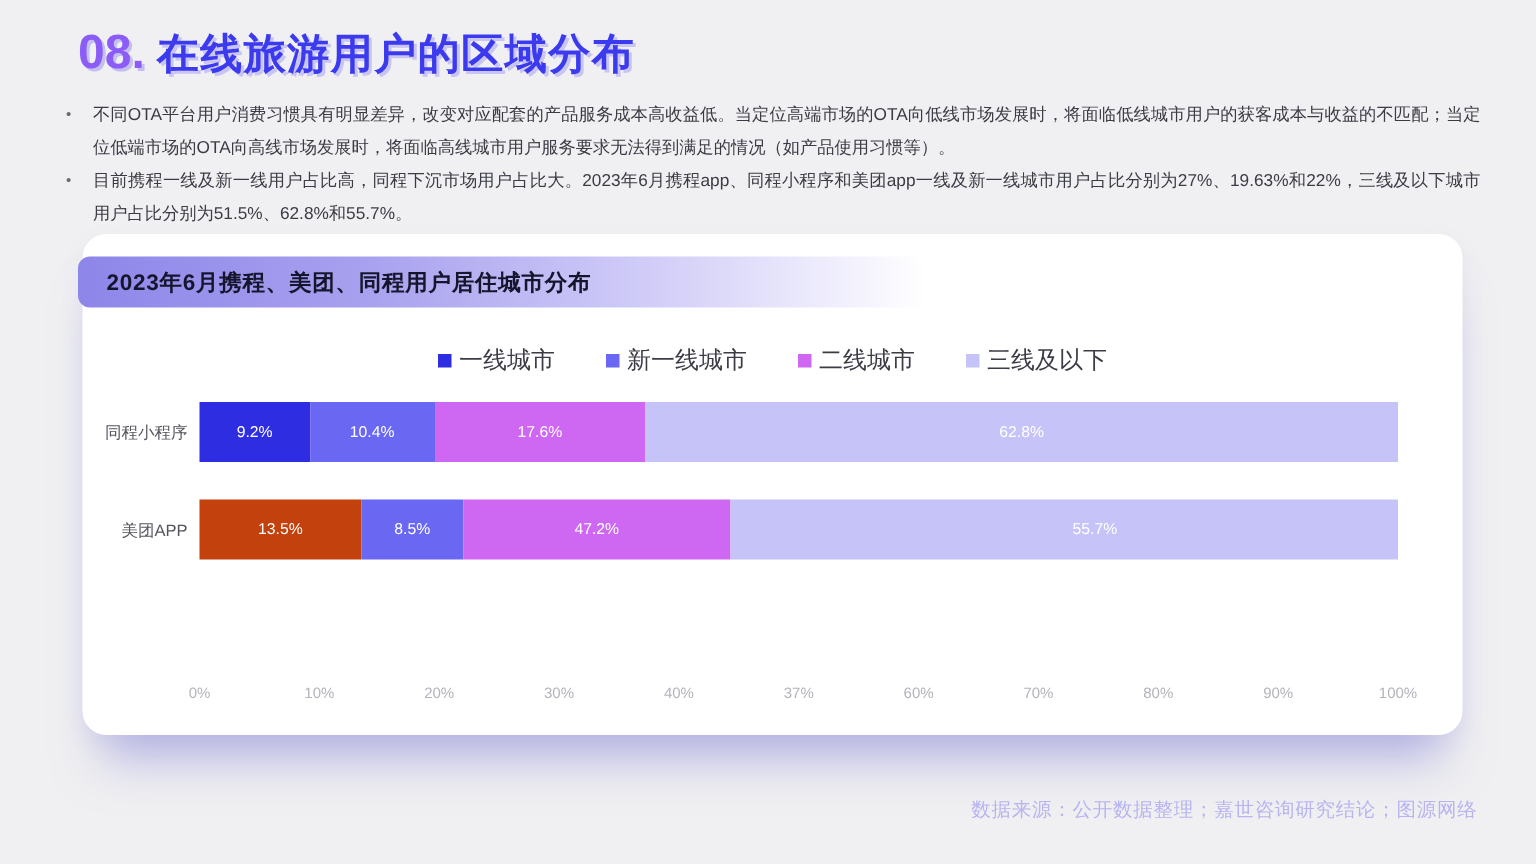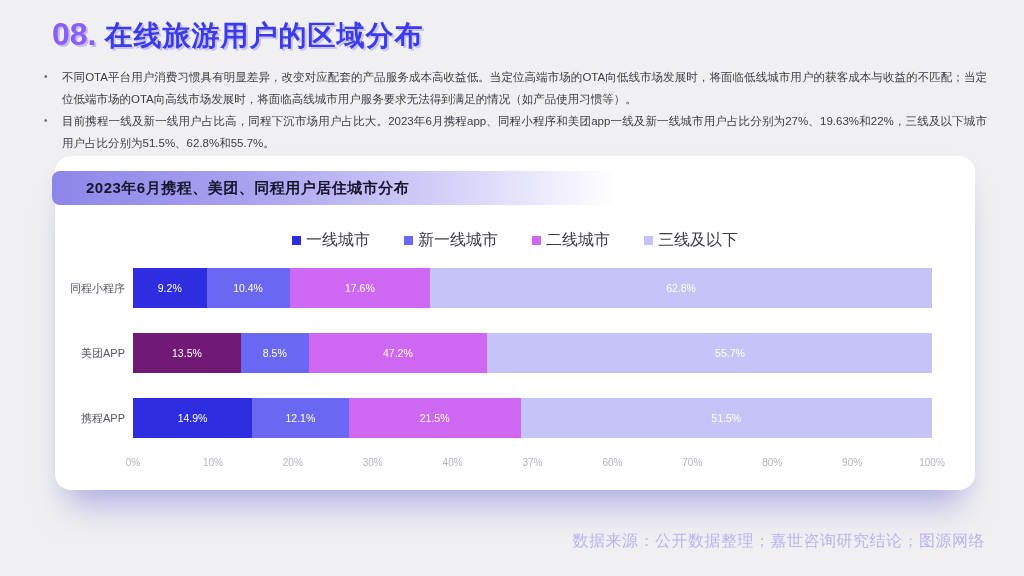--- a/index.html
+++ b/index.html
@@ -42,21 +42,21 @@
     background: #ffffff; border-radius: 16px;
     box-shadow: 0 30px 32px -14px rgba(128,126,214,0.50), 0 6px 14px rgba(140,140,220,0.10);
   }
   .banner {
     position: absolute; left: -3px; top: 15px; width: 565px; height: 34px;
     border-radius: 8px;
     background: linear-gradient(90deg, #8D86E9 0%, #A9A2EF 35%, #D4D0F8 70%, rgba(255,255,255,0) 100%);
     display: flex; align-items: center;
   }
   .banner .banner-text {
-    font-size: 15px; font-weight: bold; color: #15152d; padding-left: 34px;
+    font-size: 15px; font-weight: bold; color: #15152d; padding-left: 19px;
     letter-spacing: 0.5px;
   }
 
   
   .legend {
     position: absolute; left: 0; top: 74px; width: 100%;
     display: flex; justify-content: center; gap: 34px;
   }
   .legend-item { display: inline-flex; align-items: center; gap: 5px; }
   .legend-swatch { width: 9px; height: 9px; display: inline-block; }
@@ -76,21 +76,21 @@
   
   .axis { position: absolute; left: 78px; top: 301px; width: 799px; height: 14px; }
   .axis .tick {
     position: absolute; transform: translateX(-50%);
     font-size: 10px; color: #b3b3bb; white-space: nowrap;
   }
 
   
   .source {
     position: absolute; right: 39px; top: 531px;
-    font-size: 16px; color: #B7B4F0; letter-spacing: 0.5px;
+    font-size: 13px; color: #B7B4F0; letter-spacing: 0.5px;
   }
 </style>
 </head>
 <body>
 
 <div class="slide">
 
   <div class="hdr">
     <span class="num">08.</span><h1 class="ttl">在线旅游用户的区域分布</h1>
   </div>
@@ -136,48 +136,31 @@
               <span class="seg-label">17.6%</span>
             </div>
             <div class="seg" style="width: 62.8%; background: rgb(198, 195, 249);">
               <span class="seg-label">62.8%</span>
             </div>
           </div>
         </div>
         <div class="row">
           <span class="row-label">美团APP</span>
           <div class="bar">
-            <div class="seg" style="width: 13.5%; background: #701a75;">
+            <div class="seg" style="width: 13.5%; background: #c2410c;">
               <span class="seg-label">13.5%</span>
             </div>
             <div class="seg" style="width: 8.5%; background: rgb(106, 104, 243);">
               <span class="seg-label">8.5%</span>
             </div>
             <div class="seg" style="width: 22.3%; background: rgb(206, 104, 242);">
               <span class="seg-label">47.2%</span>
             </div>
             <div class="seg" style="width: 55.7%; background: rgb(198, 195, 249); padding-left: 41px;">
               <span class="seg-label">55.7%</span>
-            </div>
-          </div>
-        </div>
-        <div class="row">
-          <span class="row-label">携程APP</span>
-          <div class="bar">
-            <div class="seg" style="width: 14.9%; background: rgb(47, 45, 226);">
-              <span class="seg-label">14.9%</span>
-            </div>
-            <div class="seg" style="width: 12.1%; background: rgb(106, 104, 243);">
-              <span class="seg-label">12.1%</span>
-            </div>
-            <div class="seg" style="width: 21.5%; background: rgb(206, 104, 242);">
-              <span class="seg-label">21.5%</span>
-            </div>
-            <div class="seg" style="width: 51.5%; background: rgb(198, 195, 249);">
-              <span class="seg-label">51.5%</span>
             </div>
           </div>
         </div>
       </div>
     <div class="axis" id="axis">
         <span class="tick" style="left: 0%;">0%</span>
         <span class="tick" style="left: 10%;">10%</span>
         <span class="tick" style="left: 20%;">20%</span>
         <span class="tick" style="left: 30%;">30%</span>
         <span class="tick" style="left: 40%;">40%</span>

